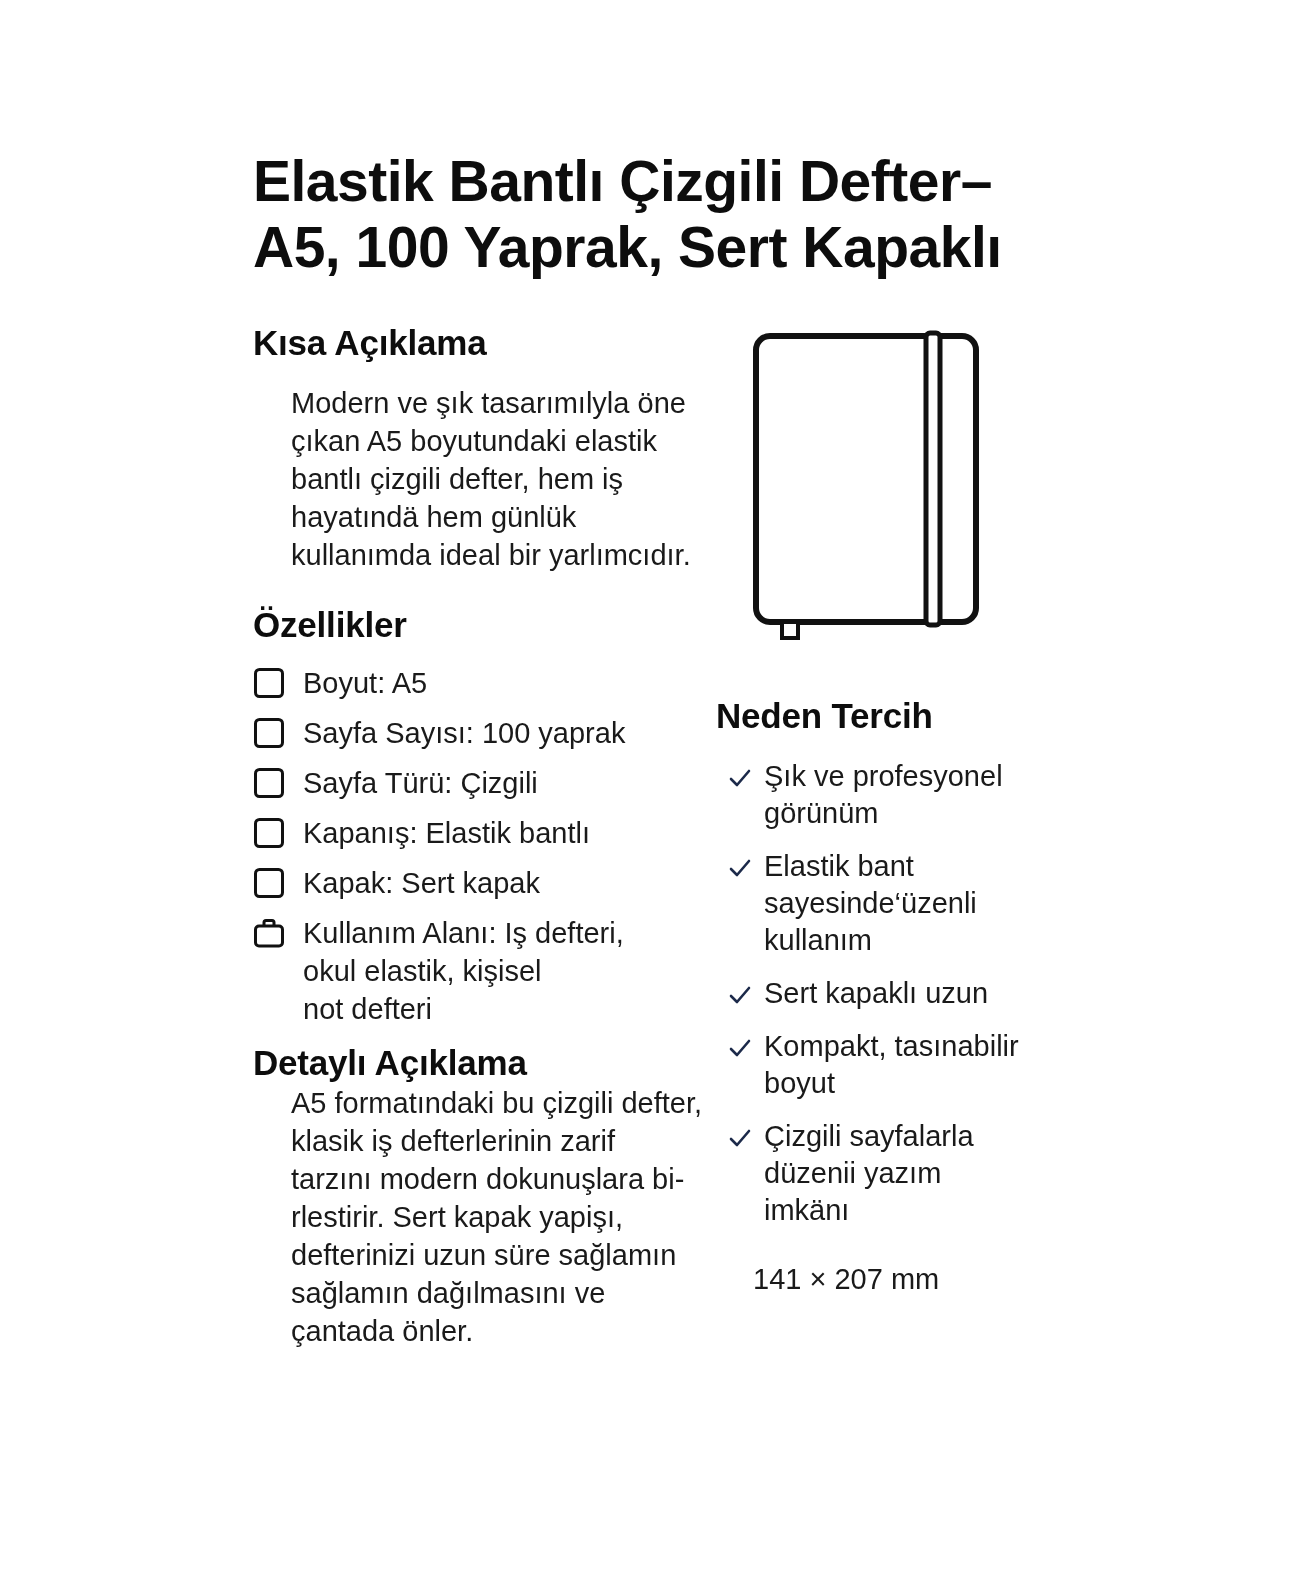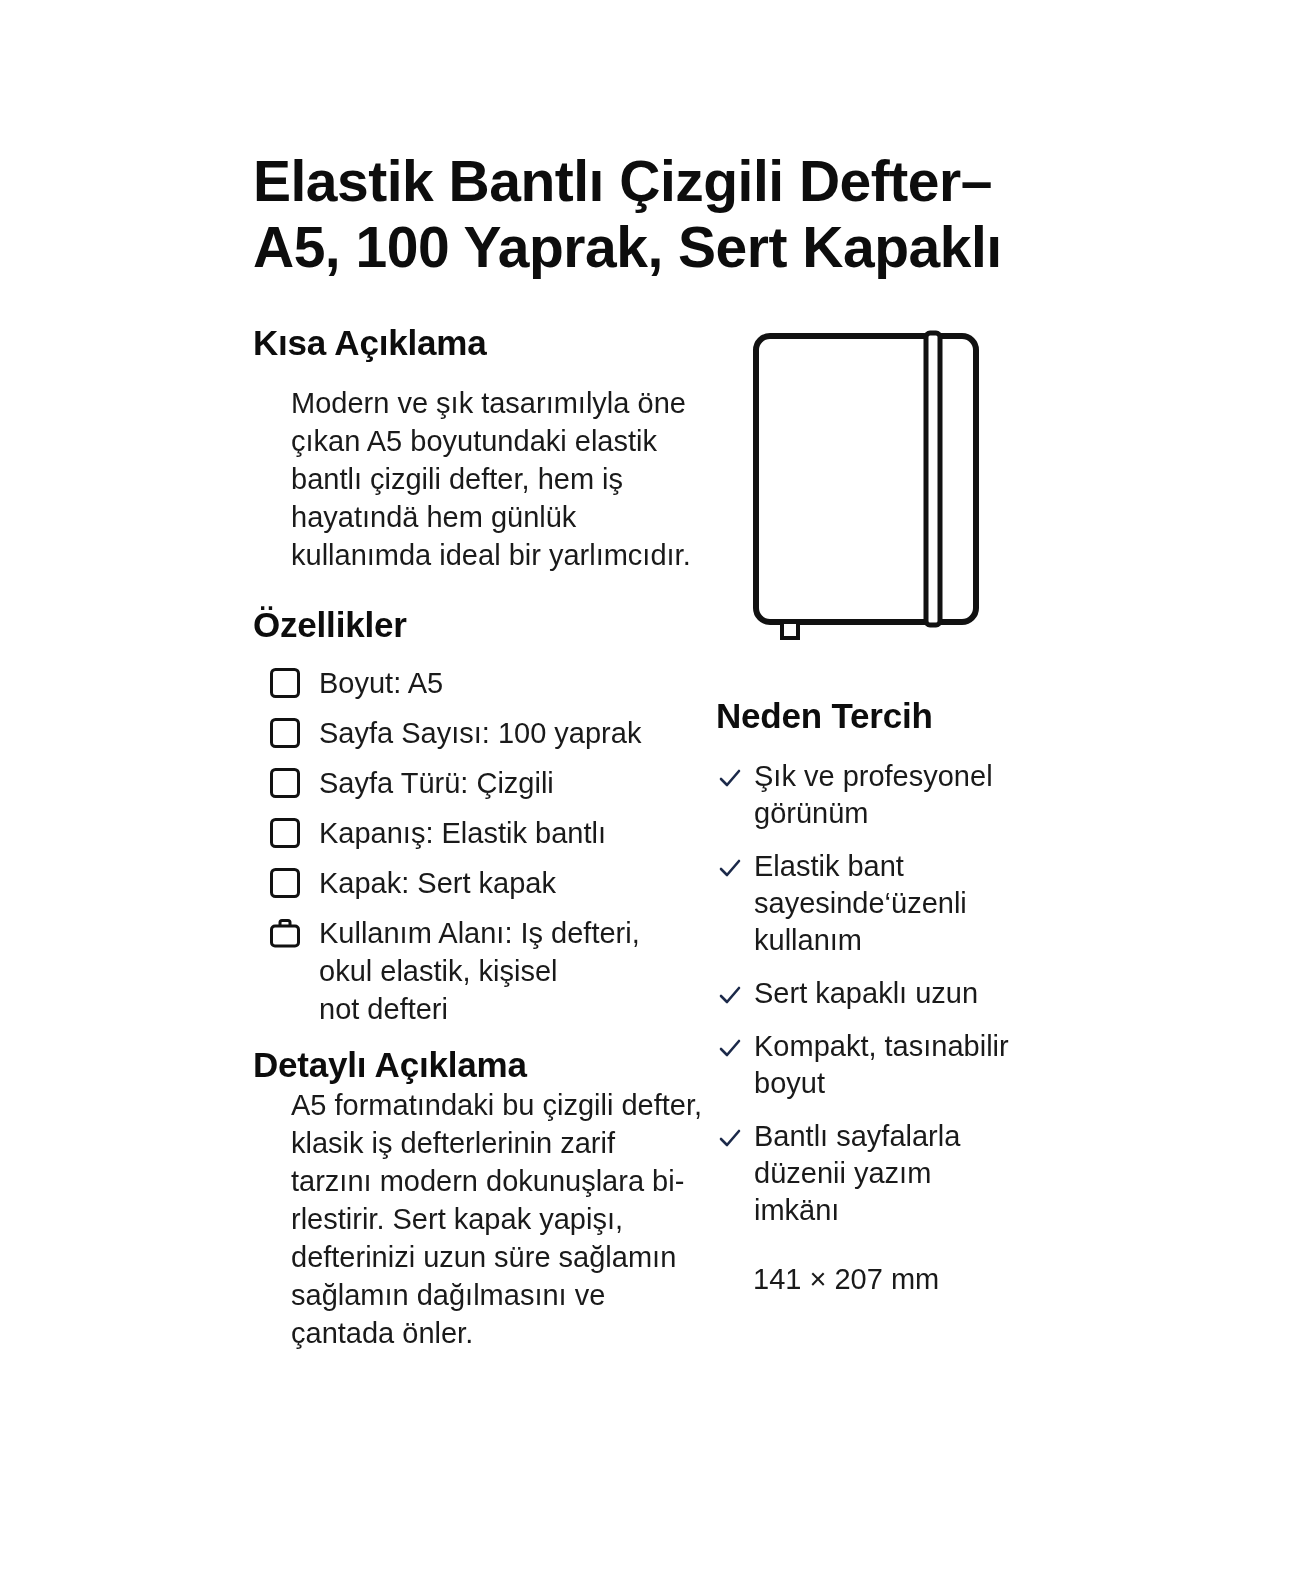--- a/index.html
+++ b/index.html
@@ -54,21 +54,21 @@
       line-height: 38px;
       color: #1a1a1a;
       margin: 0;
     }
     .body-text span { display: block; white-space: nowrap; margin-left: 38px; }
 
     .sec-short h2 { margin-bottom: 20px; }
     .sec-features { margin-top: 30px; }
     .sec-features h2 { margin-bottom: 18px; }
 
-    .feature-list { list-style: none; margin: 16px; padding: 0; }
+    .feature-list { list-style: none; margin: 0; padding: 0; }
     .feature-item {
       display: flex;
       align-items: flex-start;
       font-size: 29px;
       line-height: 38px;
       color: #1a1a1a;
       margin-bottom: 12px;
     }
     .feature-item .icon {
       flex: 0 0 32px;
@@ -84,21 +84,21 @@
 
     .notebook {
       position: absolute;
       left: 748px;
       top: 328px;
       width: 236px;
       height: 316px;
     }
 
     .why h2 { margin-bottom: 22px; line-height: 40px; }
-    .why-list { list-style: none; margin: 2px; padding: 0; }
+    .why-list { list-style: none; margin: 12px; padding: 0; }
     .why-item {
       display: flex;
       align-items: flex-start;
       font-size: 29px;
       line-height: 37px;
       color: #1a1a1a;
       margin-bottom: 16px;
     }
     .why-item .check {
       flex: 0 0 24px;
@@ -256,20 +256,20 @@
       <div class="label">
         <span>Kompakt, tasınabilir</span>
         <span>boyut</span>
       </div>
     </li>
     <li class="why-item">
       <svg class="check" viewBox="0 0 24 24">
         <path d="M3 13 L9 19 L21 5" fill="none" stroke="#1c2a4a" stroke-width="2.6" stroke-linecap="round" stroke-linejoin="round"></path>
       </svg>
       <div class="label">
-        <span>Bantlı sayfalarla</span>
+        <span>Çizgili sayfalarla</span>
         <span>düzenii yazım</span>
         <span>imkänı</span>
       </div>
     </li>
   </ul>
   <div class="dimensions">141 × 207 mm</div>
 </div>
 
 </body></html>

